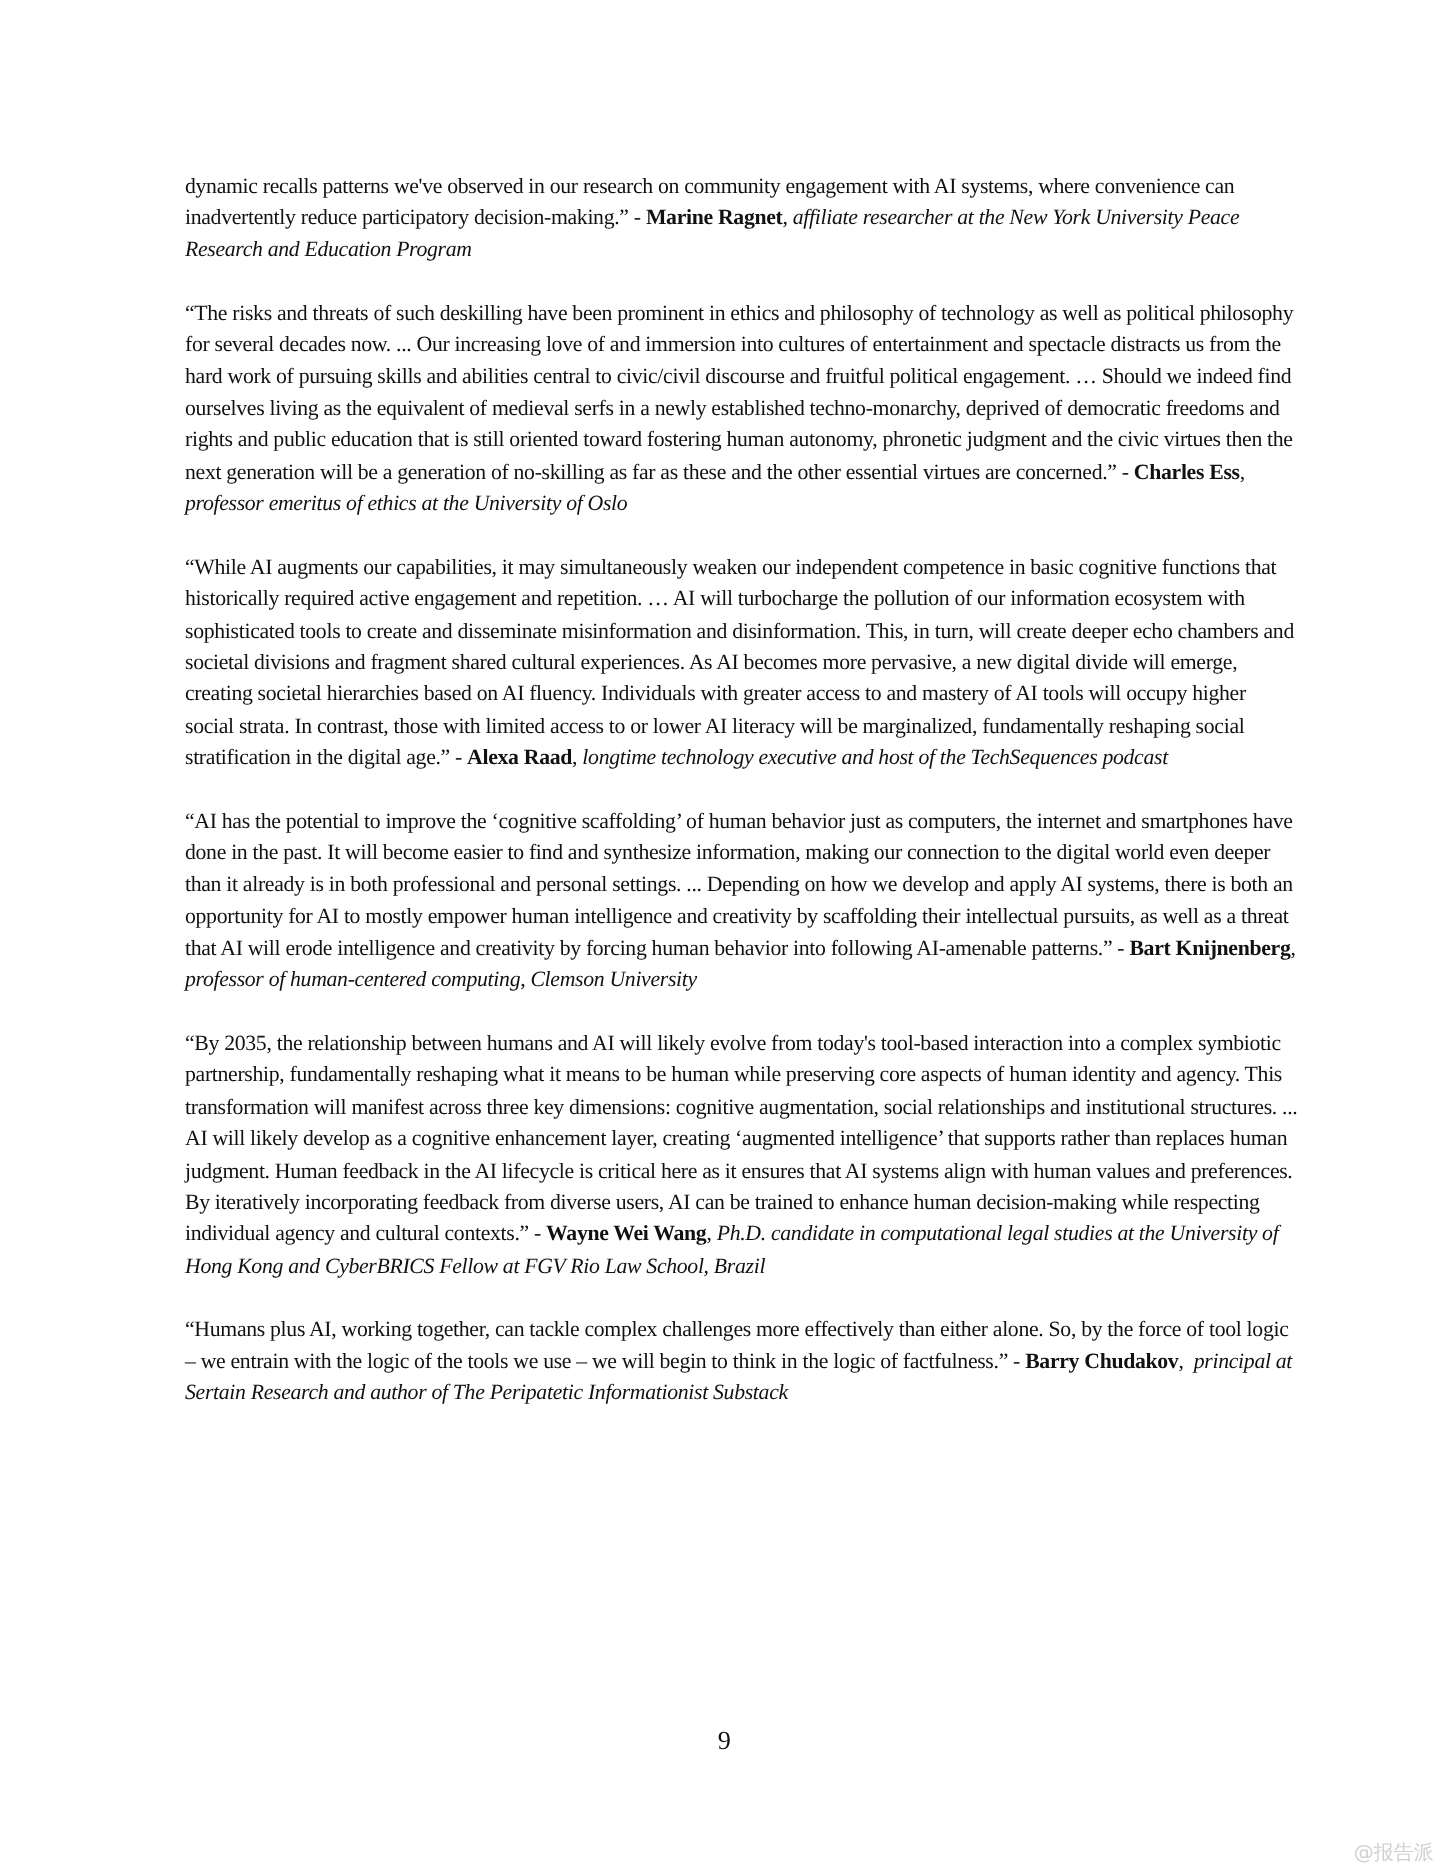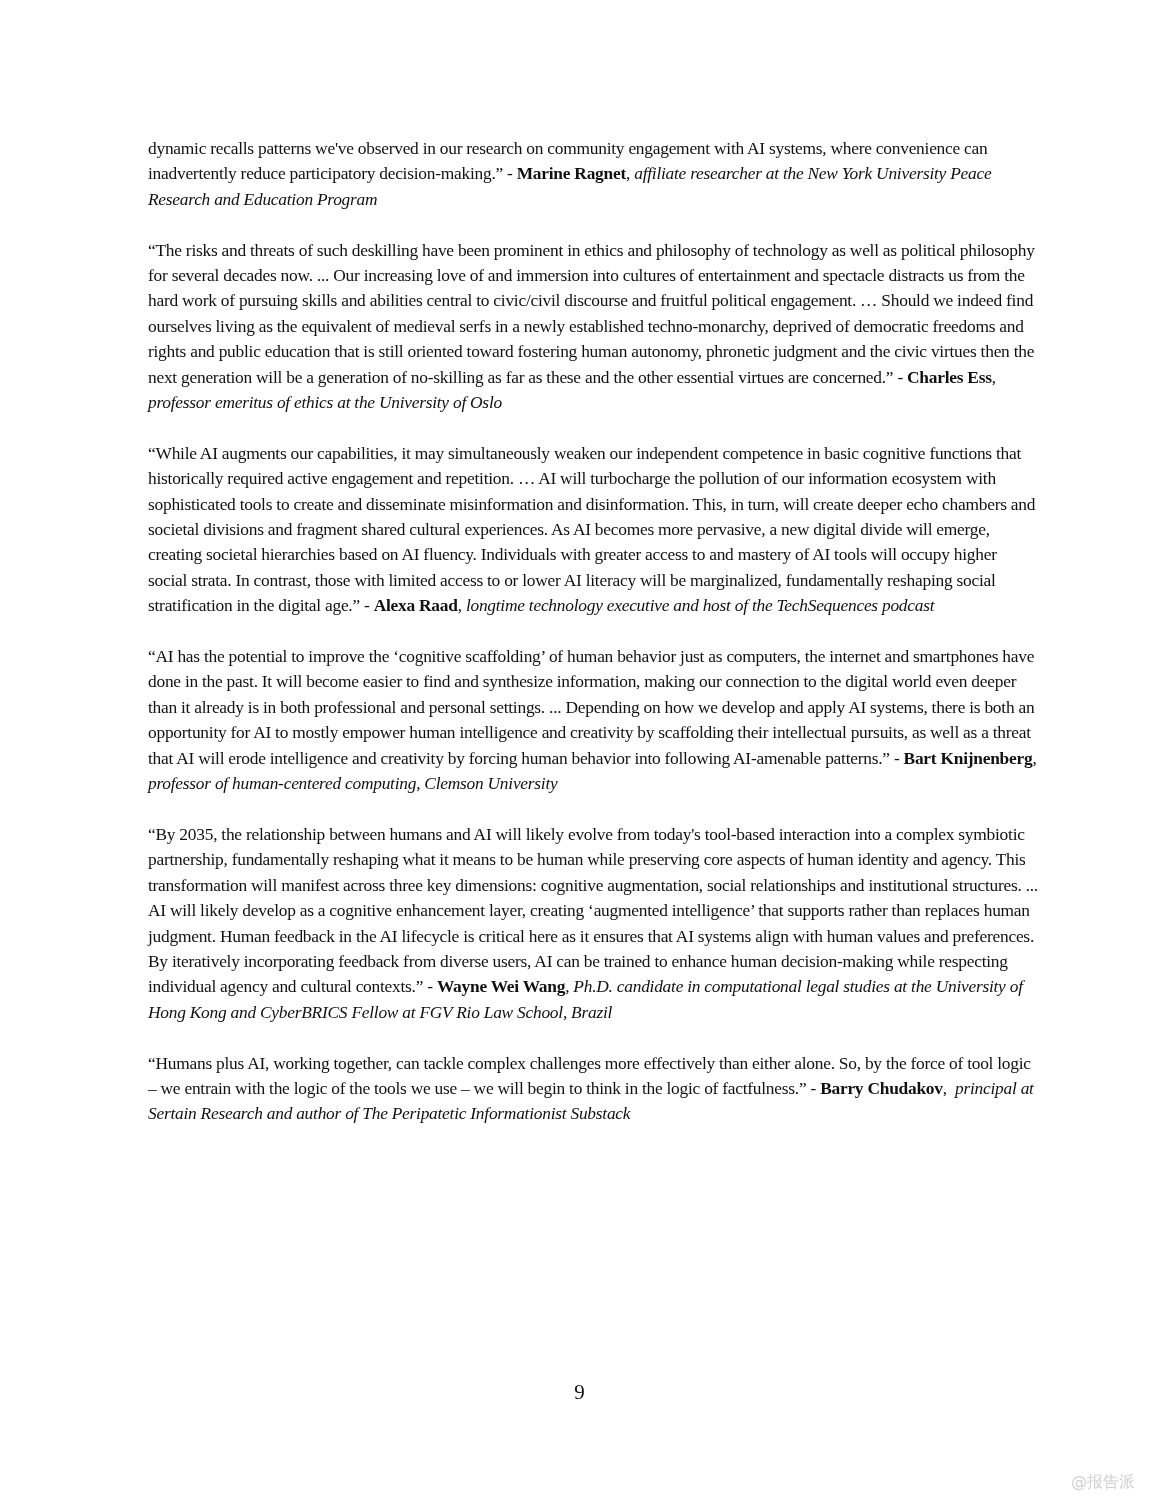--- a/index.html
+++ b/index.html
@@ -12,21 +12,21 @@
     margin-left: 11px;
   }
   .para { margin: 0 0 25.4px 0; }
   .name { font-weight: bold; }
   .title { font-style: italic; }
   .page-number {
     position: absolute; left: 0; width: 1159px; top: 1380px; text-align: center;
     font-family: "Liberation Serif", serif; font-size: 21px; color: #111111;
   }
   .watermark {
-    position: absolute; right: 24px; top: 1472px;
+    position: absolute; right: 12px; top: 1472px;
     font-family: "DejaVu Sans", sans-serif; font-size: 16px; color: #d0d0d0;
   }
 </style>
 </head>
 <body>
 
 <div class="page">
   <p class="para"><span>dynamic recalls patterns we've observed in our research on community engagement with AI systems, where convenience can inadvertently reduce participatory decision-making.” - </span><span class="name">Marine Ragnet</span><span>, </span><span class="title">affiliate researcher at the New York University Peace Research and Education Program</span></p>
 
   <p class="para"><span>“The risks and threats of such deskilling have been prominent in ethics and philosophy of technology as well as political philosophy for several decades now. ... Our increasing love of and immersion into cultures of entertainment and spectacle distracts us from the hard work of pursuing skills and abilities central to civic/civil discourse and fruitful political engagement. … Should we indeed find ourselves living as the equivalent of medieval serfs in a newly established techno-monarchy, deprived of democratic freedoms and rights and public education that is still oriented toward fostering human autonomy, phronetic judgment and the civic virtues then the next generation will be a generation of no-skilling as far as these and the other essential virtues are concerned.” - </span><span class="name">Charles Ess</span><span>, </span><span class="title">professor emeritus of ethics at the University of Oslo</span></p>

